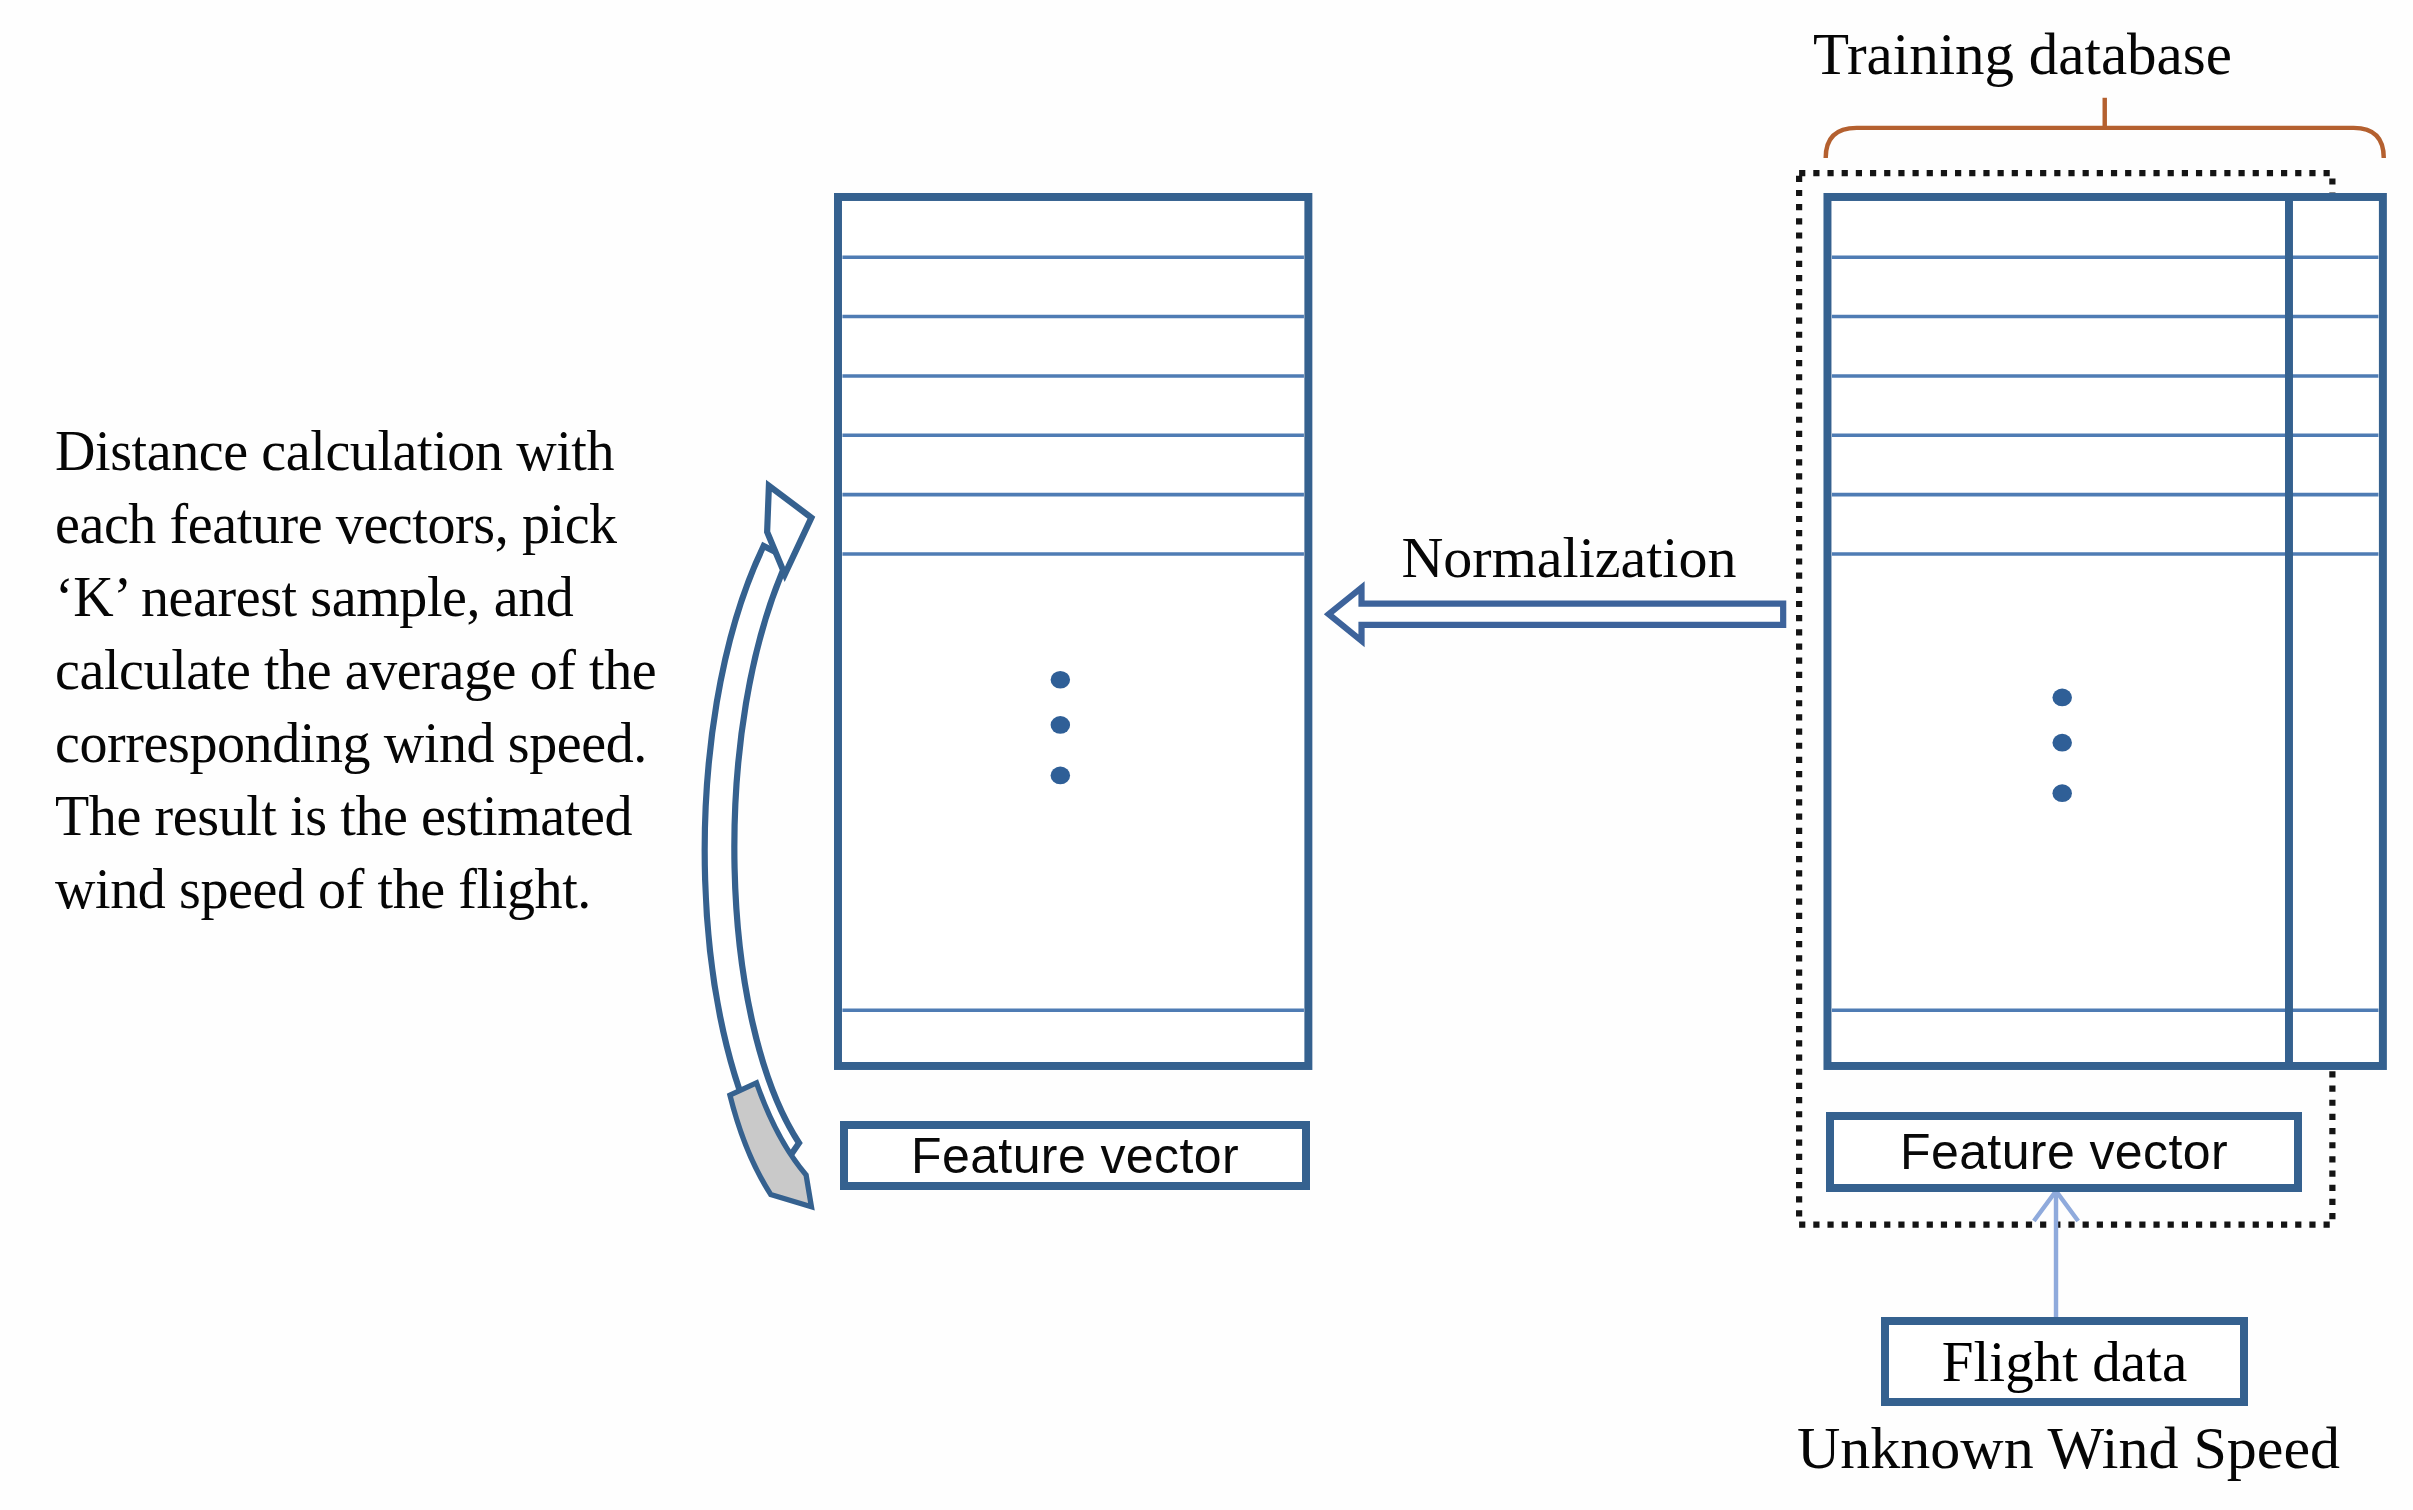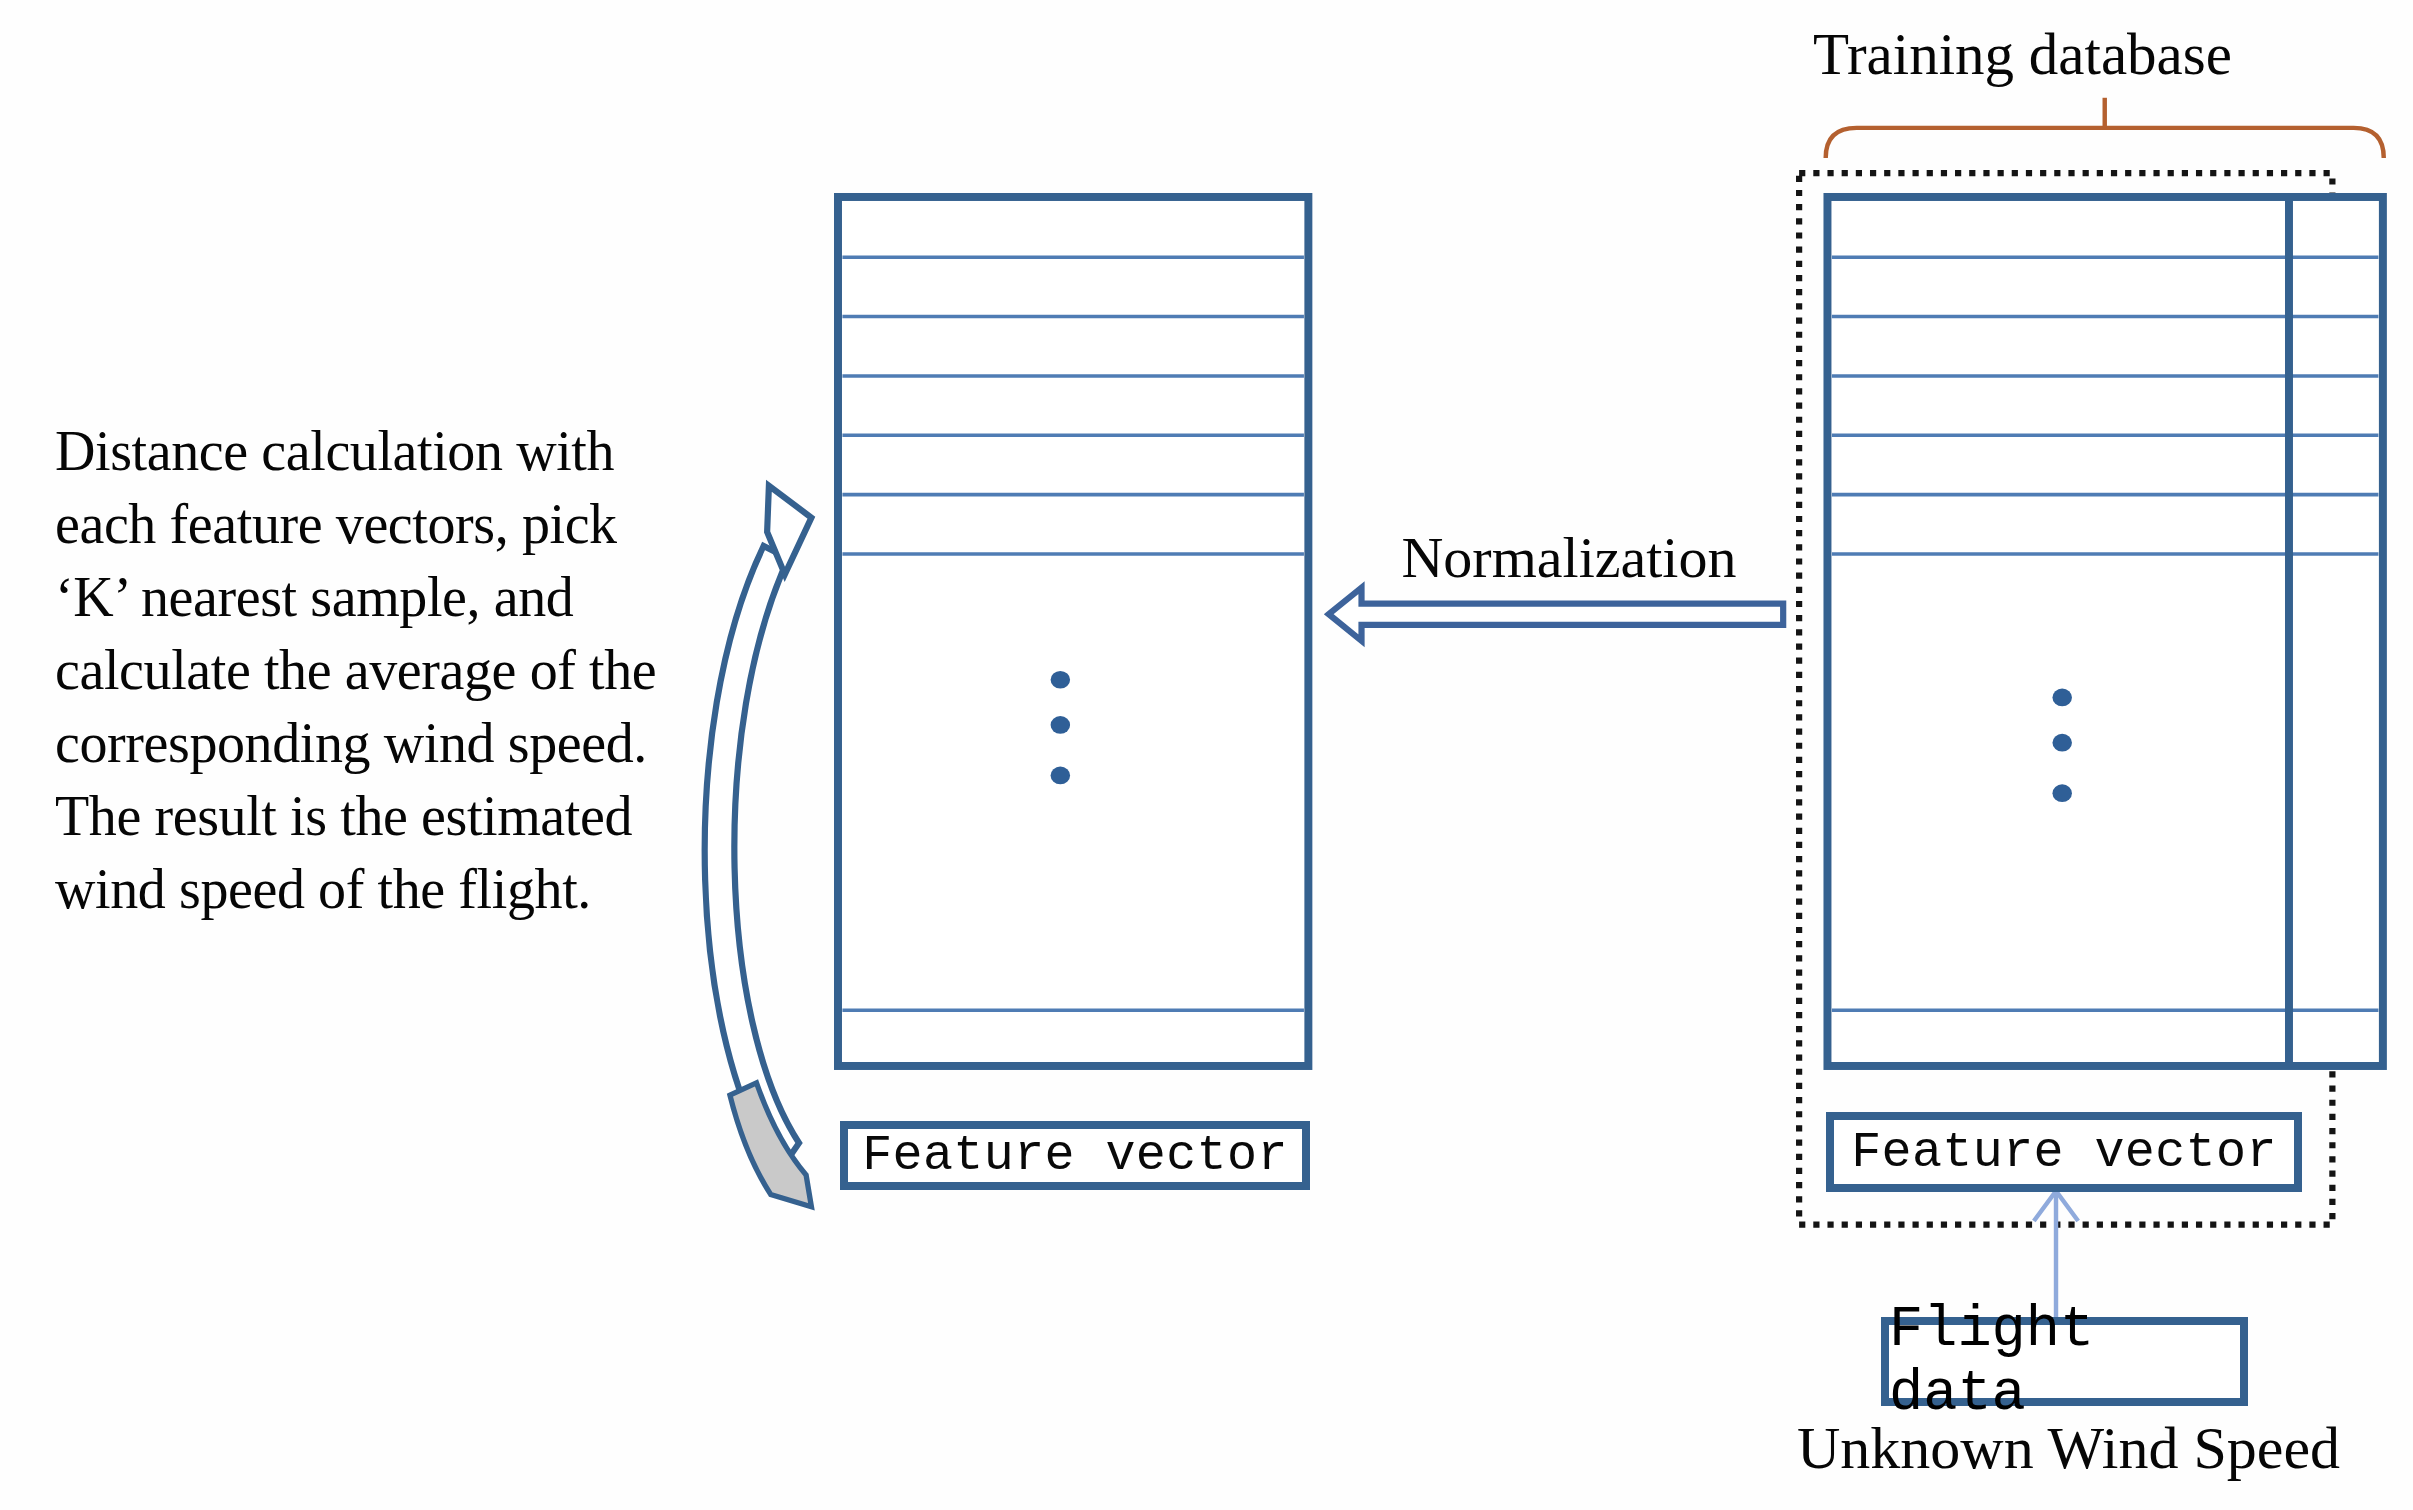--- a/index.html
+++ b/index.html
@@ -34,32 +34,32 @@
     font-size: 58px; text-align: center; margin-top: 24px;
   }
   .label-box {
     position: absolute;
     box-sizing: border-box;
     background: #ffffff;
     border: 8px solid #35618f;
     display: flex; align-items: center; justify-content: center;
   }
   .fv-font {
-    font-family: Liberation Mono, monospace;
+    font-family: Liberation Sans, sans-serif;
     font-size: 50px;
     letter-spacing: 0.4px;
     color: #090909;
   }
   .fv-left  { left: 840px;  top: 1121px; width: 470px; height: 69px; }
   .fv-right { left: 1826px; top: 1112px; width: 476px; height: 80px; }
   .flight-box {
     left: 1881px; top: 1317px; width: 367px; height: 89px;
     border-width: 8.9px;
   }
-  .flight-font { font-size: 57px; font-family: Liberation Mono, monospace; }
+  .flight-font { font-size: 57px; font-family: Liberation Serif, serif; }
   .unknown {
     left: 1797px; top: 1414px; width: 588px;
     font-size: 60px; 
   }
 </style>
 </head>
 <body>
 
 <div class="stage">
 

